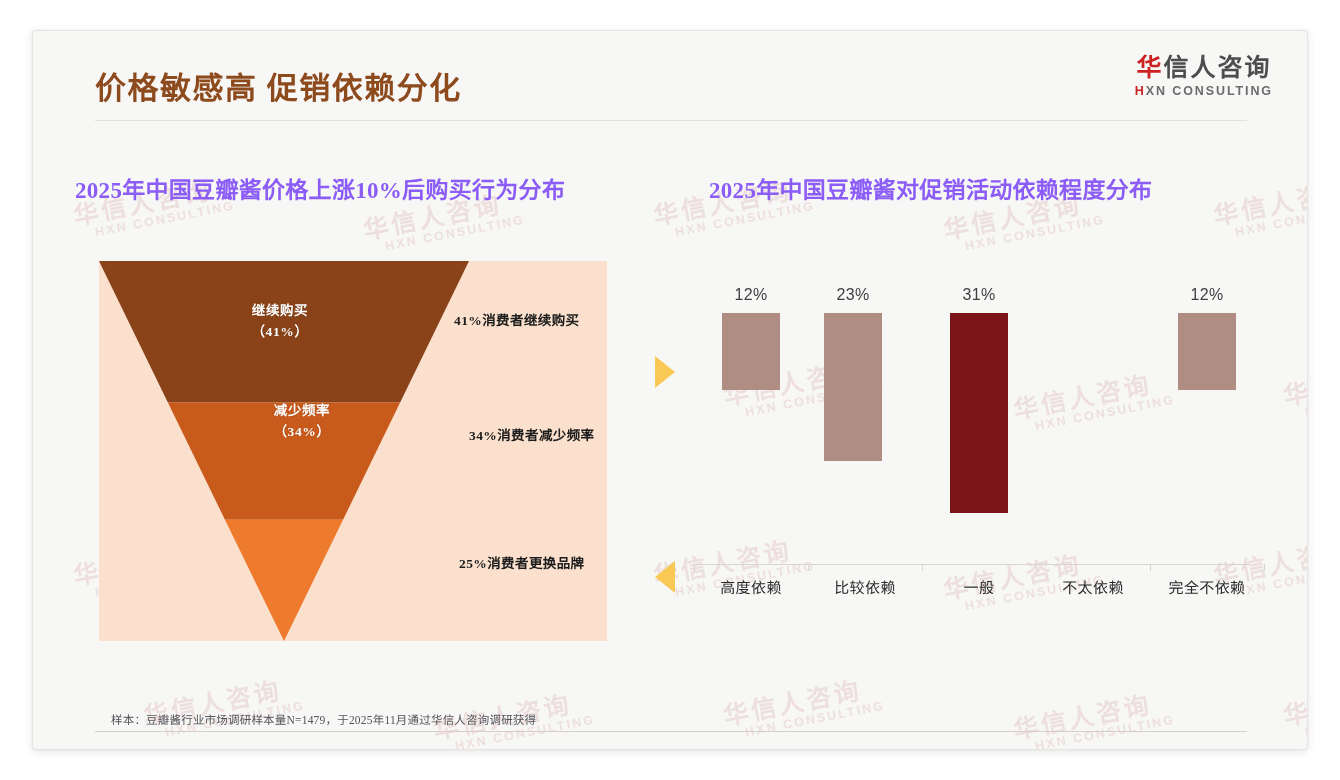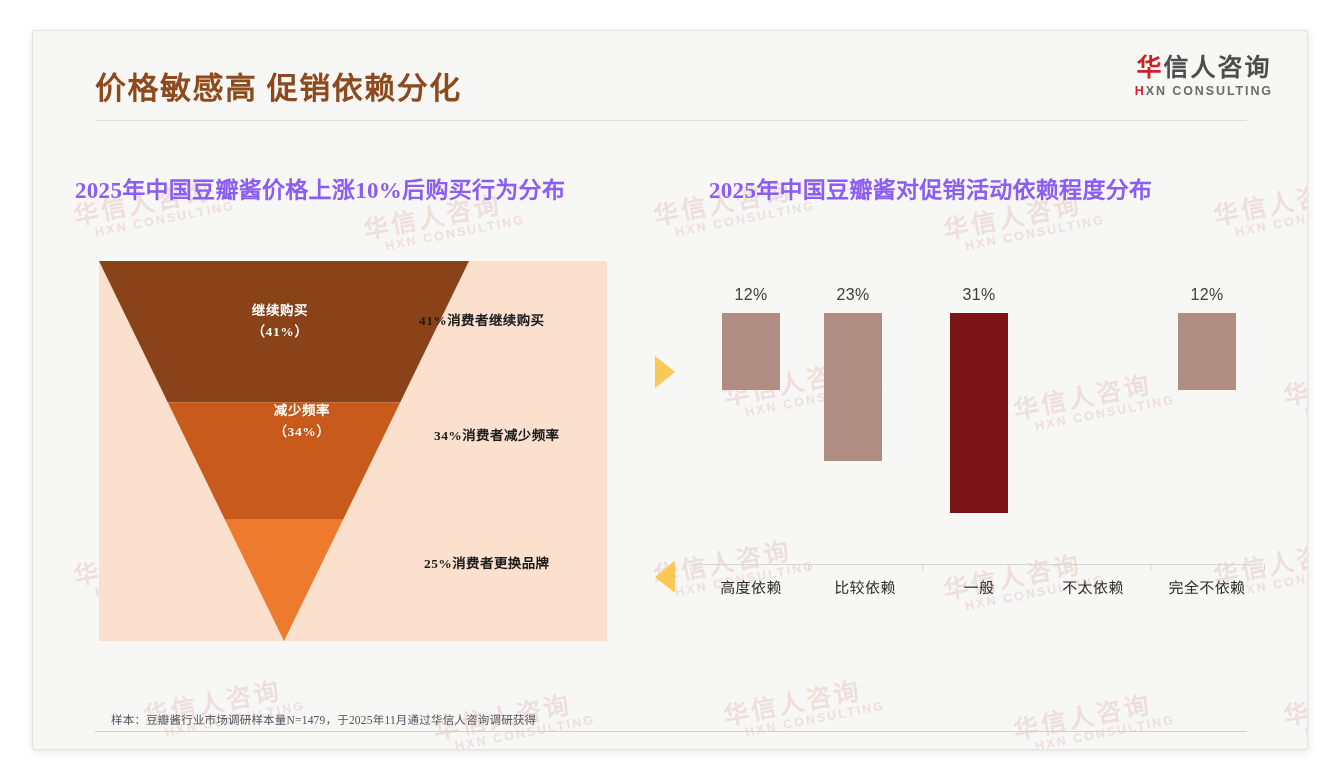--- a/index.html
+++ b/index.html
@@ -139,20 +139,21 @@
     text-shadow: 0 0 2px rgba(0,0,0,0.18);
   }
   .fn-note {
     position: absolute;
     color: #1c1c1c;
     font-weight: 700;
     font-size: 13.5px;
     letter-spacing: 0.4px;
     white-space: nowrap;
     font-family: "Liberation Serif", "DejaVu Serif", serif;
+    margin-left: 35px;
   }
 
   
   #fn-label-0 { left: 96px;  top: 40px;  width: 170px; }
   #fn-label-1 { left: 118px; top: 140px; width: 170px; }
   #fn-label-2 { left: 140px; top: 255px; width: 170px; }
   #fn-note-0  { left: 320px; top: 48px; }
   #fn-note-1  { left: 335px; top: 163px; }
   #fn-note-2  { left: 325px; top: 291px; }
 

